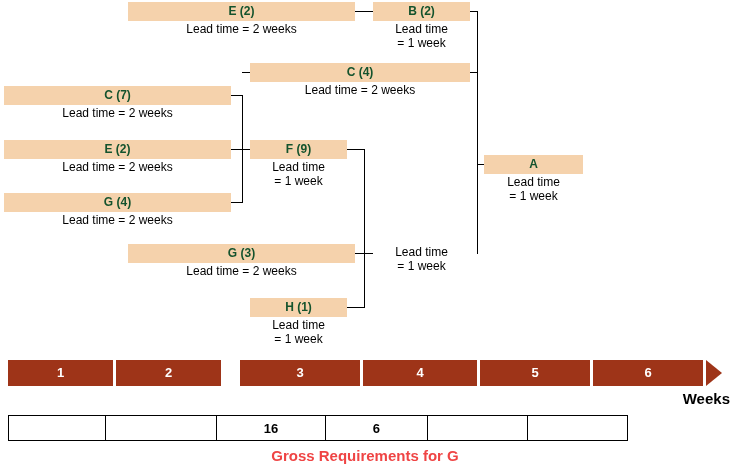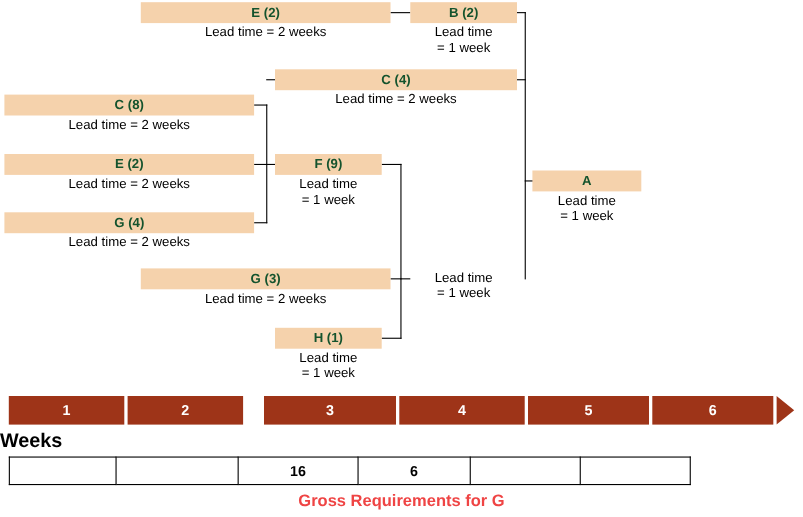--- a/index.html
+++ b/index.html
@@ -58,23 +58,23 @@
     position: absolute;
     width: 0;
     height: 0;
     border-top: 13px solid transparent;
     border-bottom: 13px solid transparent;
     border-left: 16px solid #9e3418;
   }
   .weeks-caption {
     position: absolute;
     width: 730px;
-    text-align: left;
-    font-weight: bold;
-    font-size: 18px;
+    text-align: right;
+    font-weight: bold;
+    font-size: 15px;
     color: #000;
   }
   
   .gr-table {
     position: absolute;
     border-collapse: collapse;
   }
   .gr-table td {
     border: 1px solid #000;
     height: 24px;
@@ -137,21 +137,21 @@
     <div class="node-label">Lead time
 = 1 week</div>
   </div>
 
   <div class="node" style="left:250px; top:63px; width:220px;">
     <div class="node-bar">C (4)</div>
     <div class="node-label">Lead time = 2 weeks</div>
   </div>
 
   <div class="node" style="left:4px; top:86px; width:227px;">
-    <div class="node-bar">C (8)</div>
+    <div class="node-bar">C (7)</div>
     <div class="node-label">Lead time = 2 weeks</div>
   </div>
 
   <div class="node" style="left:4px; top:140px; width:227px;">
     <div class="node-bar">E (2)</div>
     <div class="node-label">Lead time = 2 weeks</div>
   </div>
 
   <div class="node" style="left:250px; top:140px; width:97px;">
     <div class="node-bar">F (9)</div>

